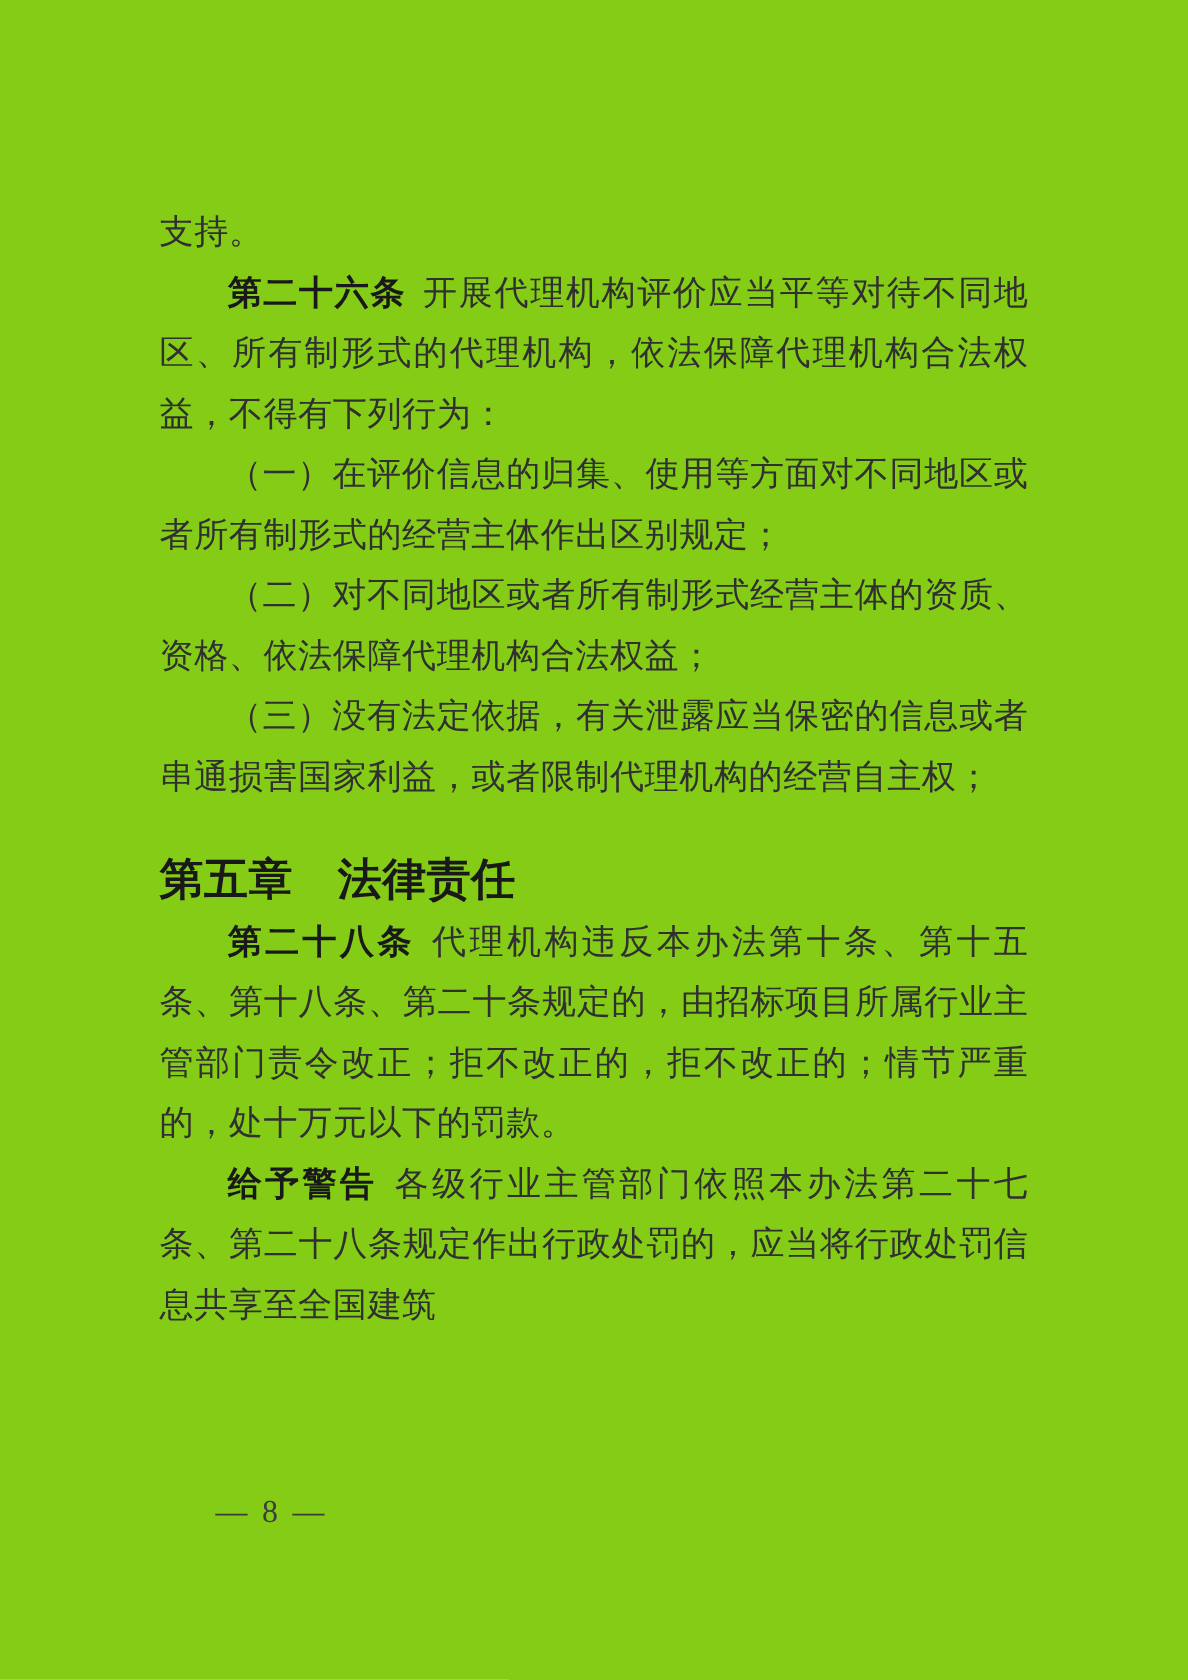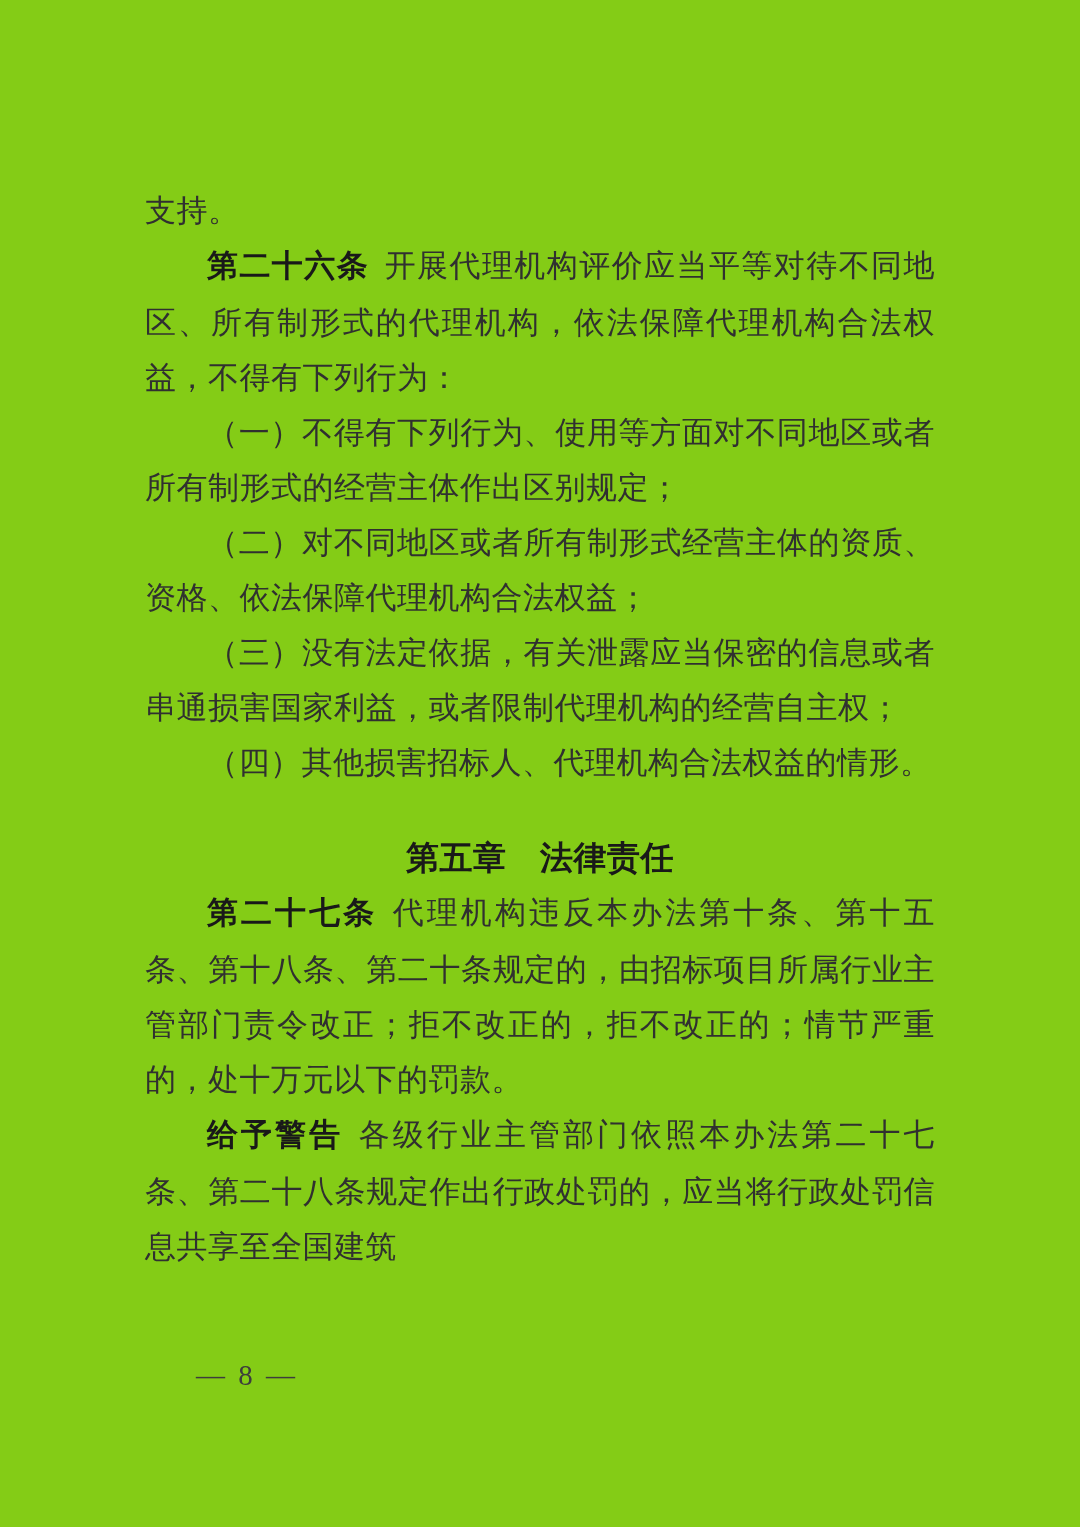--- a/index.html
+++ b/index.html
@@ -32,32 +32,31 @@
     letter-spacing: 0.5px;
   }
   .content p {
     margin: 0;
     padding: 0;
   }
   .para-indent {
     text-indent: 2em;
   }
   .article-label {
-    font-family: Liberation Mono, monospace;
+    font-family: Liberation Sans, sans-serif;
     font-weight: 700;
     color: #191919;
     margin-right: 0.5em;
   }
   .chapter-heading {
     font-family: "Liberation Sans", "DejaVu Sans", sans-serif;
     font-weight: 700;
-    font-size: 33px;
+    font-size: 40px;
     line-height: 55px;
     color: #191919;
-    text-align: center;
     text-indent: 0;
     margin: 40px 0 0 0;
   }
   .page-footer {
     position: absolute;
     top: 1358px;
     left: 196px;
     font-size: 29px;
     line-height: 34px;
     color: #3d3d3d;
@@ -69,32 +68,31 @@
 <body>
 
 <div class="scan-page">
 
   <main class="content">
 
     <p>支持。</p>
 
     <p class="para-indent"><span class="article-label">第二十六条</span><span>开展代理机构评价应当平等对待不同地区、所有制形式的代理机构，依法保障代理机构合法权益，不得有下列行为：</span></p>
 
-    <p class="para-indent">（一）不得有下列行为、使用等方面对不同地区或者所有制形式的经营主体作出区别规定；</p>
+    <p class="para-indent">（一）在评价信息的归集、使用等方面对不同地区或者所有制形式的经营主体作出区别规定；</p>
 
     <p class="para-indent">（二）对不同地区或者所有制形式经营主体的资质、资格、依法保障代理机构合法权益；</p>
 
     <p class="para-indent">（三）没有法定依据，有关泄露应当保密的信息或者串通损害国家利益，或者限制代理机构的经营自主权；</p>
 
-    <p class="para-indent">（四）其他损害招标人、代理机构合法权益的情形。</p>
 
     <h2 class="chapter-heading">第五章　法律责任</h2>
 
 
-    <p class="para-indent"><span class="article-label">第二十七条</span><span>代理机构违反本办法第十条、第十五条、第十八条、第二十条规定的，由招标项目所属行业主管部门责令改正；拒不改正的，拒不改正的；情节严重的，处十万元以下的罚款。</span></p>
+    <p class="para-indent"><span class="article-label">第二十八条</span><span>代理机构违反本办法第十条、第十五条、第十八条、第二十条规定的，由招标项目所属行业主管部门责令改正；拒不改正的，拒不改正的；情节严重的，处十万元以下的罚款。</span></p>
 
     <p class="para-indent"><span class="article-label">给予警告</span><span>各级行业主管部门依照本办法第二十七条、第二十八条规定作出行政处罚的，应当将行政处罚信息共享至全国建筑</span></p>
 
   </main>
 
   <div class="page-footer">— 8 —</div>
 
 </div>
 
 </body></html>

